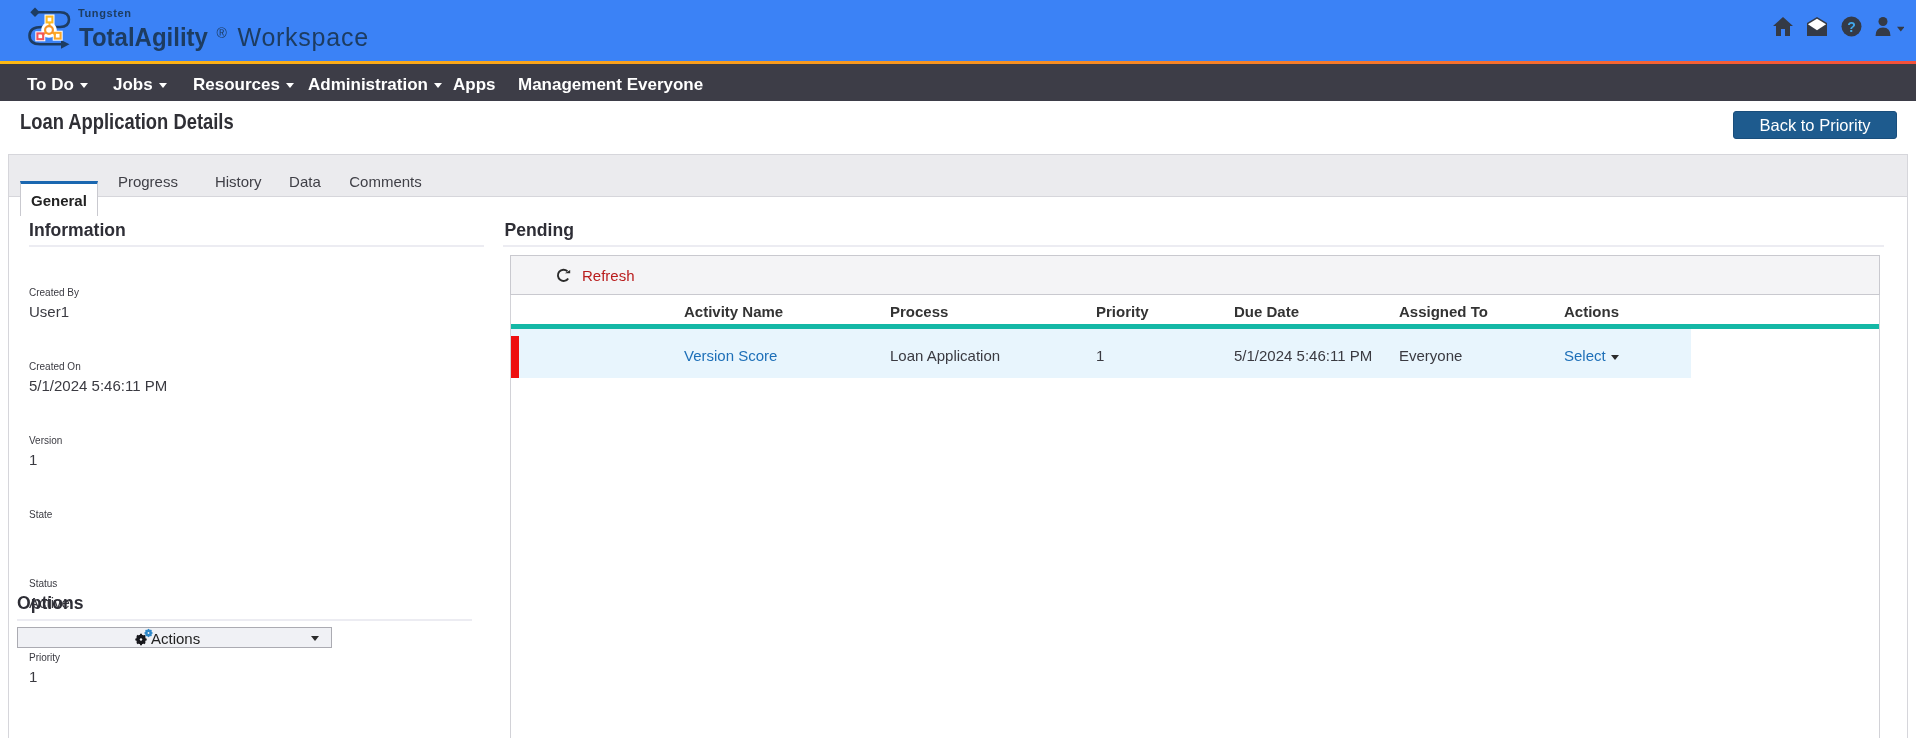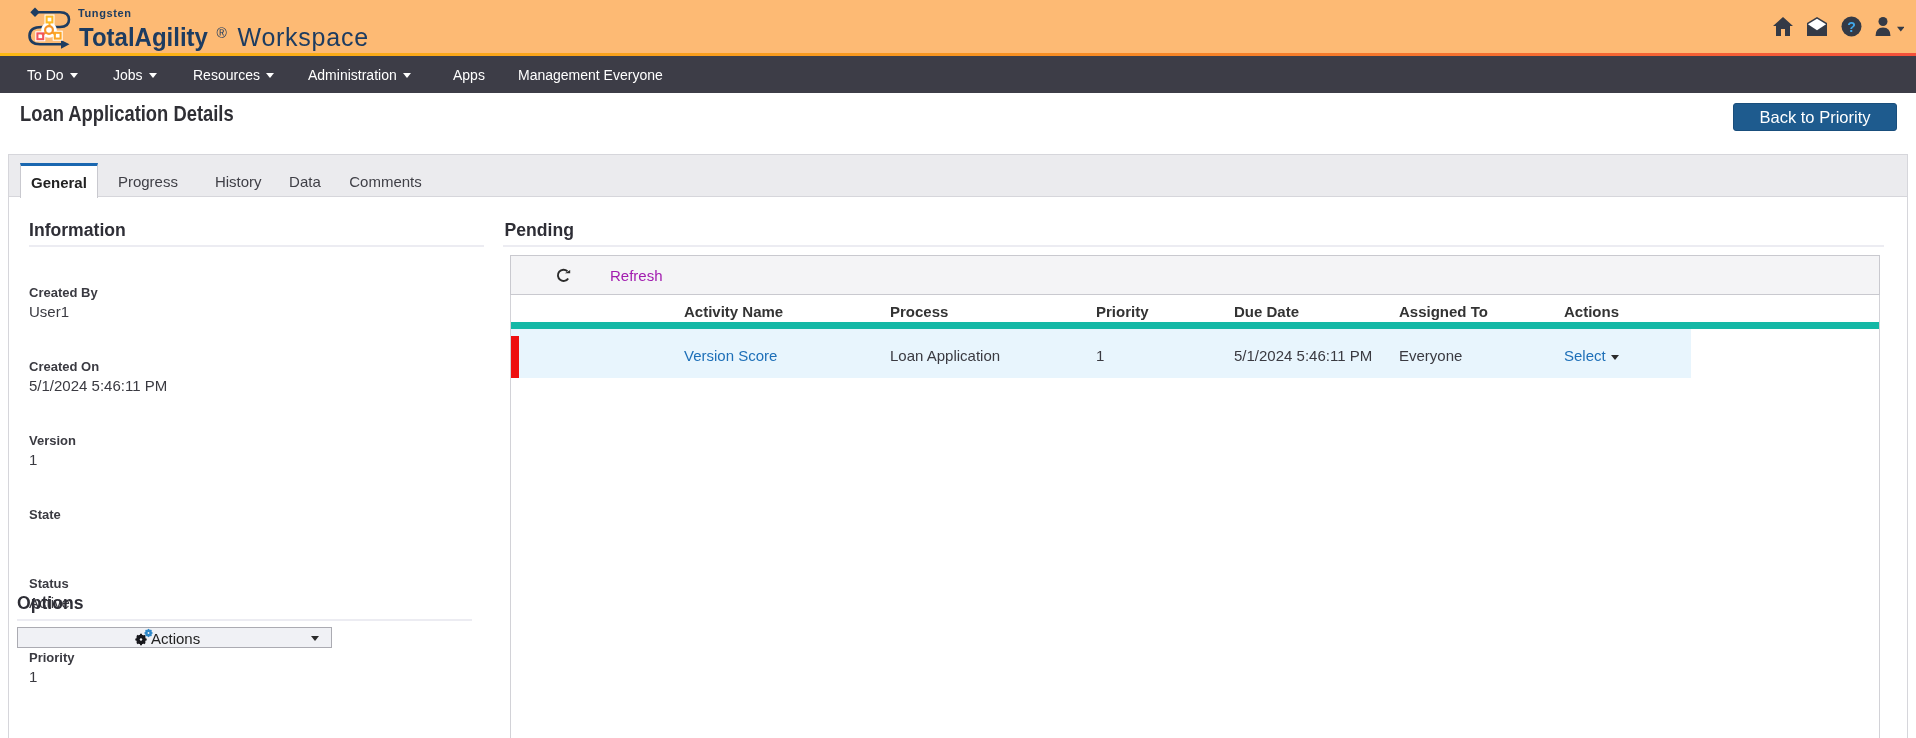--- a/index.html
+++ b/index.html
@@ -1,62 +1,62 @@
 <!DOCTYPE html>
 <html><head>
 <meta charset="utf-8">
 <style>
 * { margin:0; padding:0; box-sizing:border-box; }
 html,body { width:1916px; height:738px; overflow:hidden; background:#fff;
   font-family:"Liberation Sans", sans-serif; }
 
-.hdr { position:relative; height:53px; background:#fdba74; }
+.hdr { position:relative; height:61px; background:#3b82f6; }
 .logoicon { position:absolute; left:28px; top:8px; overflow:visible; }
 .tungsten { position:absolute; left:78px; top:7px; font-size:11px; font-weight:700; color:#1d3c61; letter-spacing:0.6px; }
 .brand { position:absolute; left:78.5px; top:23px; font-size:25px; color:#1d3c61; white-space:nowrap; }
 .brand b { display:inline-block; font-weight:700; transform:scaleX(0.96); transform-origin:0 0; }
 .brand .reg { position:absolute; left:138px; top:2px; font-size:14px; }
 .brand .ws { position:absolute; left:159px; top:0; font-weight:400; letter-spacing:0.75px; }
 .hicons { position:absolute; top:16px; left:1772px; height:22px; white-space:nowrap;}
 .hicons svg { margin-right:8px; vertical-align:top; }
 
 .accent { height:3px; background:linear-gradient(90deg,#fdb813 0%,#f79420 50%,#f4503a 100%); }
 nav { position:relative; height:37px; background:#3d3d47; }
-nav .it { position:absolute; top:11px; color:#fff; font-size:14px; font-weight:400; white-space:nowrap; }
+nav .it { position:absolute; top:11px; color:#fff; font-size:17px; font-weight:700; white-space:nowrap; }
 .cd { display:inline-block; width:0; height:0; border-left:4.5px solid transparent; border-right:4.5px solid transparent; border-top:5px solid #fff; margin-left:6px; vertical-align:2px; }
 
 .phead { position:relative; height:42px; }
 .phead h1 { position:absolute; left:20px; top:8px; font-size:22px; font-weight:700; color:#2f2f35; transform:scaleX(0.835); transform-origin:0 0; white-space:nowrap; }
 .backbtn { position:absolute; left:1733px; top:10px; width:164px; height:28px; background:#1e5b8e; border:1px solid #194e7c; border-radius:3px; color:#fff; font-size:16.5px; line-height:26px; text-align:center; }
 
 .panel { position:absolute; left:8px; top:154px; width:1900px; height:600px; border:1px solid #d6d6db; border-bottom:none; background:#fff; }
 .tabs { position:relative; height:42px; background:#ebebee; border-bottom:1px solid #d6d6db; padding:8px 0 0 11px; display:flex; align-items:flex-start; }
 .tab { height:34px; line-height:38px; padding:0 0; font-size:15px; color:#3f3f46; }
-.tab.act { background:#fff; border:1px solid #c9c9cf; border-top:3px solid #1a67b0; border-bottom:none; font-weight:700; color:#222; height:35px; line-height:33px; padding:0 10px; }
+.tab.act { background:#fff; border:1px solid #c9c9cf; border-top:3px solid #1a67b0; border-bottom:none; font-weight:700; color:#222; height:35px; line-height:33px; padding:0 10px;margin-top:18px; }
 
 .content { position:absolute; left:0; top:43px; right:0; bottom:0; }
 h2 { font-size:17.6px; font-weight:700; color:#2e2e36; }
 .sect-rule { border-bottom:2px solid #ececf2; }
 .leftcol { position:absolute; left:20px; top:22px; width:455px; }
 .leftcol h2 { margin-bottom:4px; }
 .fld { margin-bottom:16px; }
-.fld .lab { font-size:13px; font-weight:700; color:#3a3a41; line-height:19px;margin-top:36px; }
+.fld .lab { font-size:10px; font-weight:400; color:#3a3a41; line-height:19px;margin-top:36px; }
 .fld .val { font-size:15px; color:#3a3a41; line-height:19px; min-height:19px; }
 .optwrap { position:absolute; left:8px; top:395px; width:455px; }
 .actbtn { position:relative; margin-top:5.5px; width:315px; height:21px; background:#f0f1f5; border:1px solid #ababb2; font-size:15px; color:#222; }
 .actbtn svg { position:absolute; left:116px; top:0px; }
 .actbtn .txt { position:absolute; left:133px; top:2px; }
 .actbtn .car { position:absolute; left:293px; top:8px; width:0; height:0; border-left:4.5px solid transparent; border-right:4.5px solid transparent; border-top:5.5px solid #2b2b2b; }
 
 .rightcol { position:absolute; left:496px; top:22px; width:1381px; height:517px; }
 .rightcol h2 { margin-bottom:4px; margin-left:-0.5px; }
 .grid { position:absolute; left:5px; top:36px; width:1370px; height:483px; border-left:1px solid #d2d2d7; border-right:1px solid #d2d2d7; }
-.gtoolbar { height:40px; background:#f4f4f6; border:1px solid #c9c9cf; margin:-1px; margin-bottom:0; display:flex; align-items:center; font-size:15px; color:#a21caf;gap:28px; }
+.gtoolbar { height:40px; background:#f4f4f6; border:1px solid #c9c9cf; margin:-1px; margin-bottom:0; display:flex; align-items:center; font-size:15px; color:#b91c1c; }
 .gtoolbar svg { margin-left:45px; margin-right:11px; }
-.ghead { height:34px; border-bottom:7px solid #14b8a6; position:relative; }
+.ghead { height:34px; border-bottom:5px solid #14b8a6; position:relative; }
 .ghead div, .grow .c { position:absolute; font-size:15px; white-space:nowrap; }
 .ghead div { font-weight:700; color:#333; top:8px; }
 .grow { position:relative; height:49px; background:#e8f5fd; width:1180px; }
 .grow .c { top:17.5px; color:#3a3a41; }
 .redbar { position:absolute; left:0px; top:7px; width:8px; height:42px; background:#ee0f0f; }
 .lnk, .grow .c.lnk { color:#1d6fb8; }
 .selcar { display:inline-block; width:0; height:0; border-left:4.5px solid transparent; border-right:4.5px solid transparent; border-top:5.5px solid #2b2b2b; margin-left:5px; vertical-align:1px; }
 
 .c1 { left:173px; } .c2 { left:379px; } .c3 { left:585px; }
 .c4 { left:723px; } .c5 { left:888px; } .c6 { left:1053px; }

